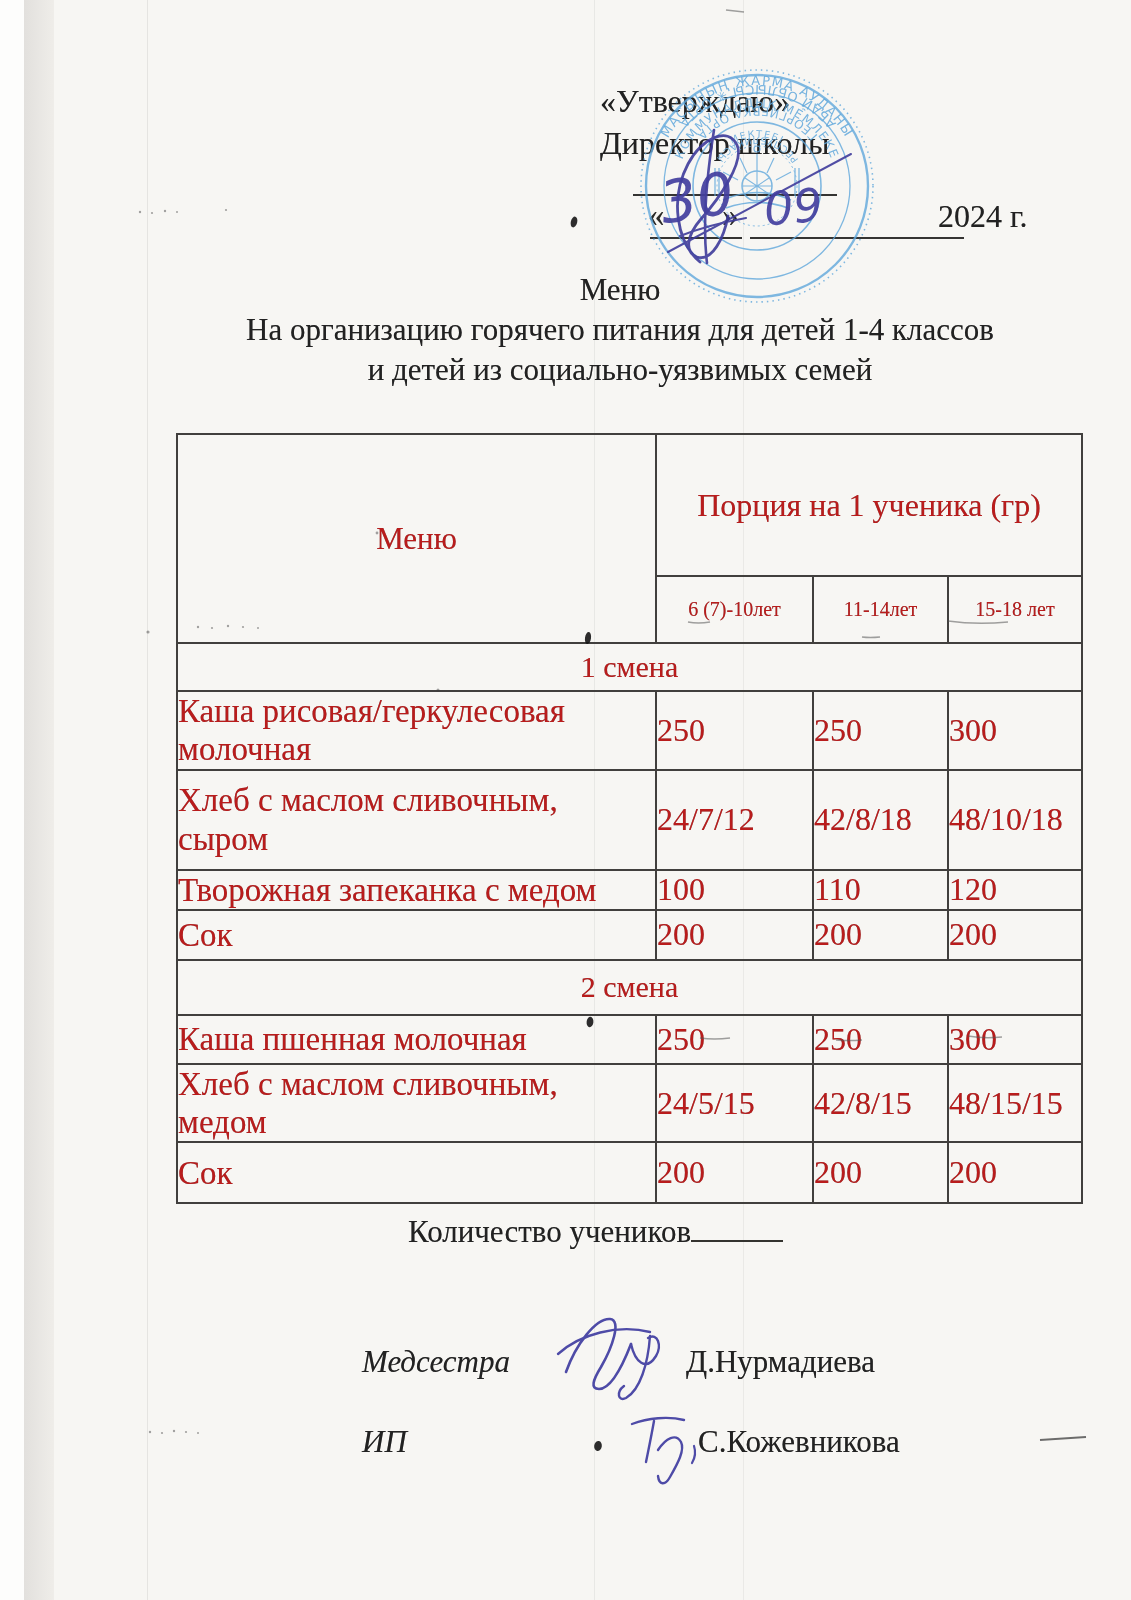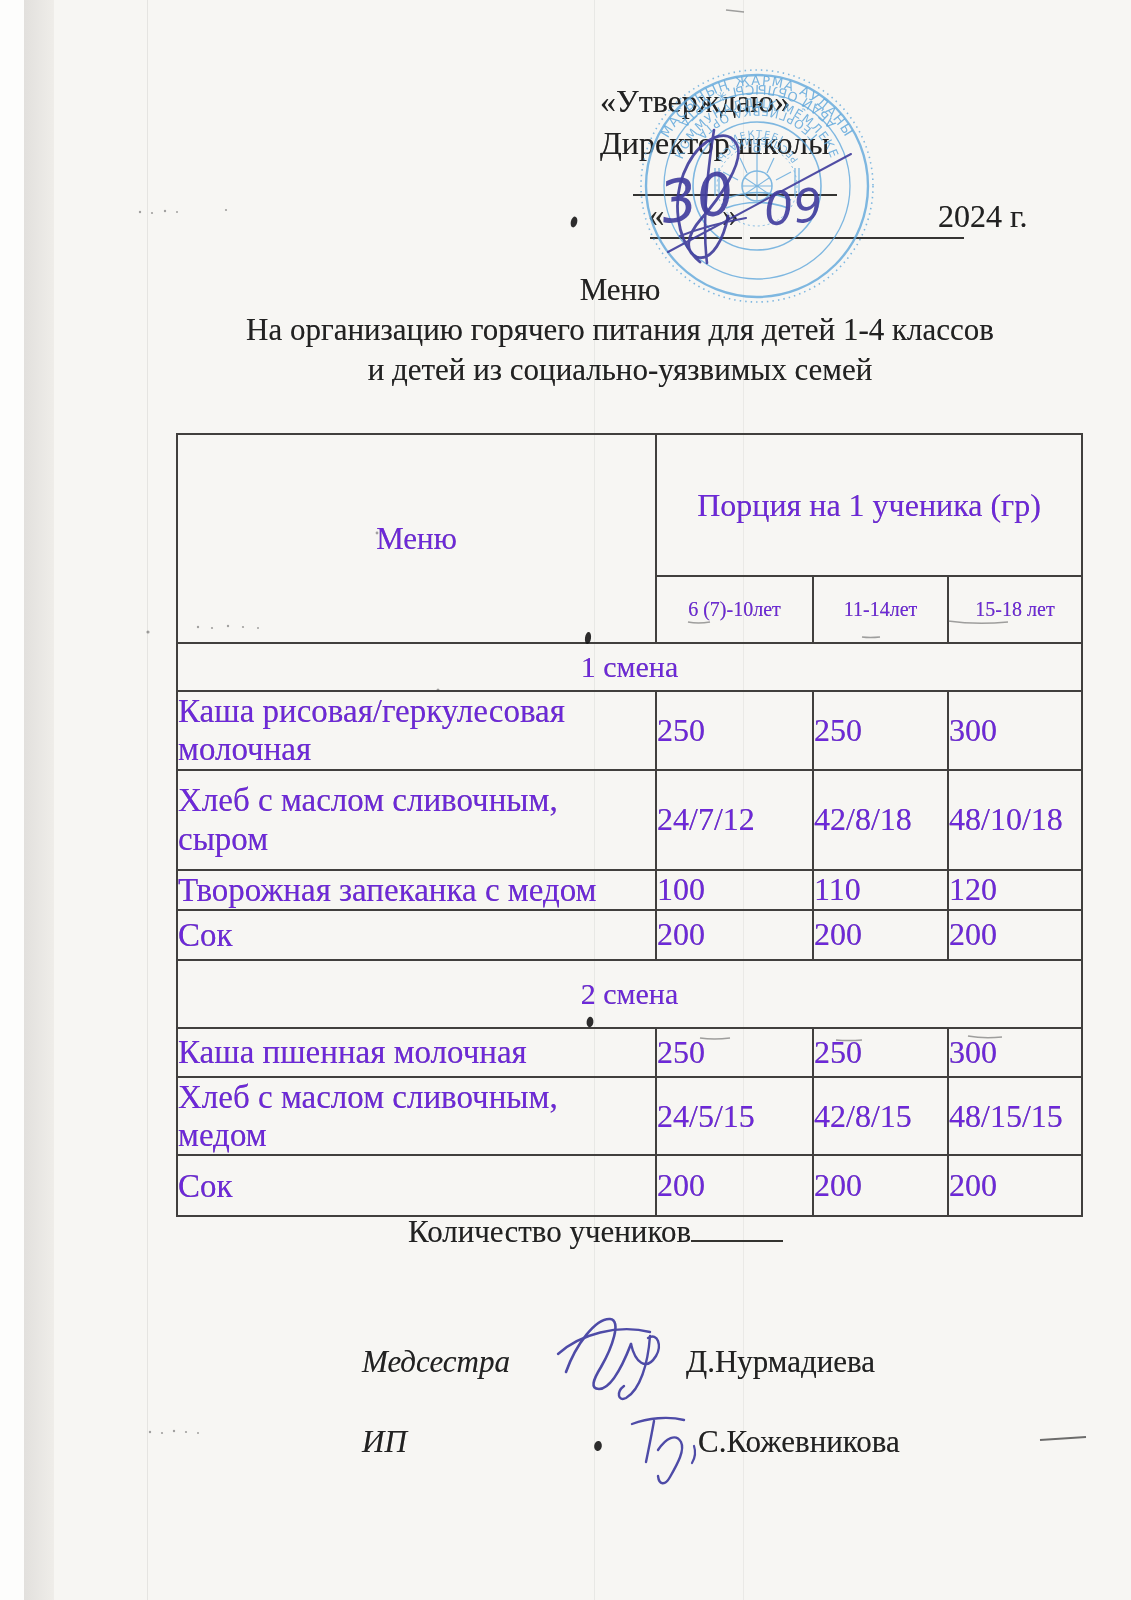--- a/index.html
+++ b/index.html
@@ -26,21 +26,21 @@
     color:#433f9f;opacity:.92;font-weight:500;}
   .year{position:absolute;font-size:32px;}
 
   
   .title{position:absolute;left:115px;top:270px;width:1010px;text-align:center;
     font-size:31px;line-height:40px;}
 
   
   .tbl{position:absolute;left:176px;top:433px;border-collapse:collapse;
     table-layout:fixed;width:905px;}
-  .tbl td{border:2px solid #413f3d;vertical-align:middle;padding:0;color:#6d28d9;}
+  .tbl td{border:2px solid #413f3d;vertical-align:middle;padding:0;color:#b91c1c;}
   .name{font-size:33px;text-align:left;padding:2px 4px 2px 10px;line-height:1.16;}
   .name span{display:inline-block;max-width:432px;}
   .num{font-size:32px;}
   .sec{font-size:30px;text-align:center;}
   .hdr-menu{font-size:31px;text-align:center;}
   .hdr-portion{font-size:32px;text-align:center;}
   .age{font-size:20px;text-align:center;}
 
   
   .students{position:absolute;left:408px;top:1210px;font-size:31px;}
@@ -156,21 +156,21 @@
       <td class="num">100</td>
       <td class="num">110</td>
       <td class="num">120</td>
     </tr>
     <tr style="height:50px">
       <td class="name"><span>Сок</span></td>
       <td class="num">200</td>
       <td class="num">200</td>
       <td class="num">200</td>
     </tr>
-    <tr style="height:68px">
+    <tr style="height:55px">
       <td class="sec" colspan="4">2 смена</td>
     </tr>
     <tr style="height:49px">
       <td class="name"><span>Каша пшенная молочная</span></td>
       <td class="num">250</td>
       <td class="num">250</td>
       <td class="num">300</td>
     </tr>
     <tr style="height:74px">
       <td class="name"><span>Хлеб с маслом сливочным, медом</span></td>

